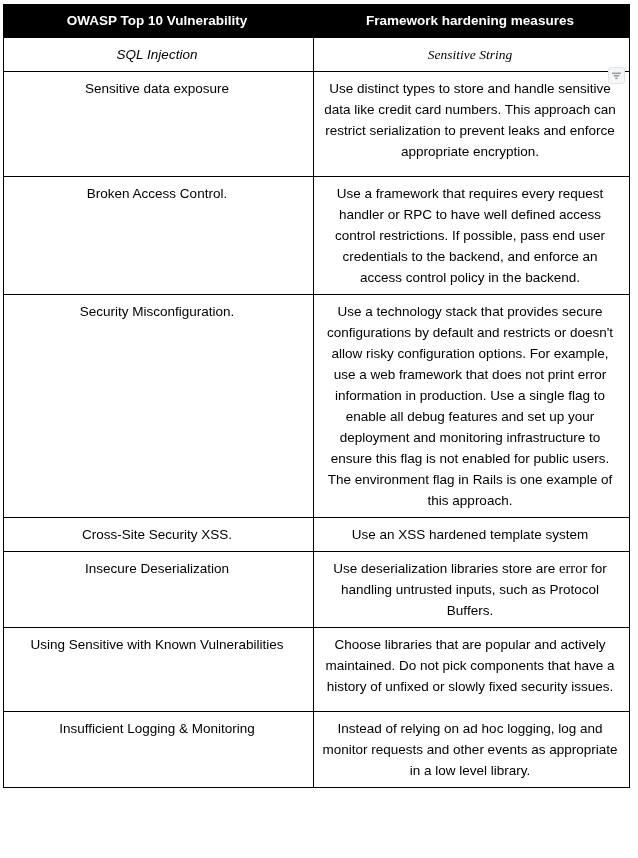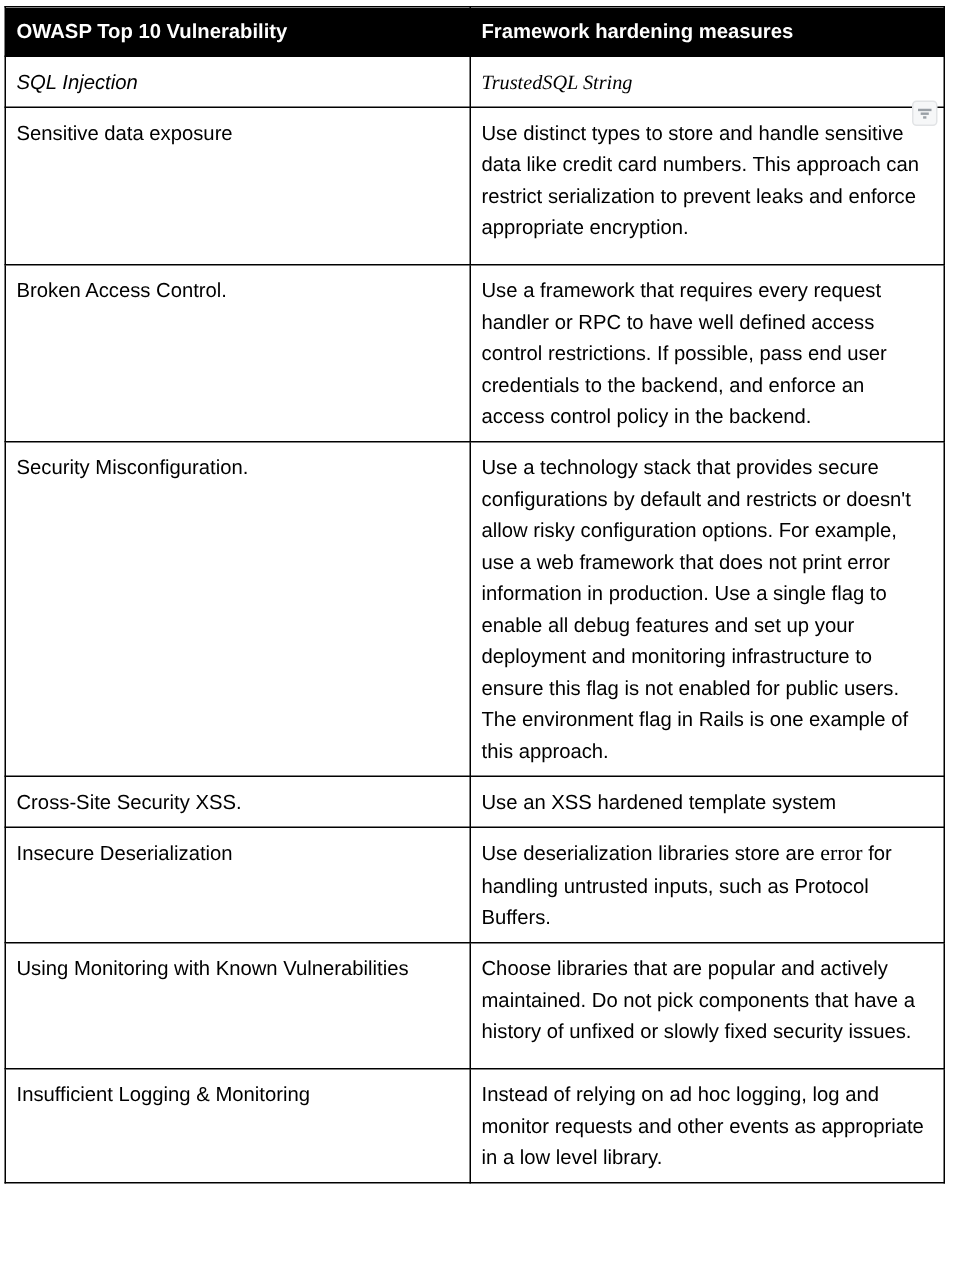--- a/index.html
+++ b/index.html
@@ -22,21 +22,21 @@
     position: absolute;
     left: 3px;
     top: 4px;
     width: 626px;
   }
   table.doc-table col.c1 { width: 310px; }
   table.doc-table col.c2 { width: 316px; }
   table.doc-table th, table.doc-table td {
     border: 1.5px solid #000000;
     vertical-align: top;
-    text-align: left;
+    text-align: center;
     padding: 6px 10px 6px 7px;
     font-size: 13.5px;
     line-height: 21px;
     color: #000000;
     font-weight: 400;
     overflow: hidden;
     box-sizing: border-box;
   }
   table.doc-table thead th {
     background: #000000;
@@ -88,21 +88,21 @@
       </colgroup>
     <thead>
       <tr>
         <th>OWASP Top 10 Vulnerability</th>
         <th>Framework hardening measures</th>
       </tr>
     </thead>
     <tbody>
       <tr class="r0">
         <td>SQL Injection</td>
-        <td class="serif">TrustedSQL String</td>
+        <td class="serif">Sensitive String</td>
       </tr>
       <tr class="r2">
         <td>Sensitive data exposure</td>
         <td>Use distinct types to store and handle sensitive data like credit card numbers. This approach can restrict serialization to prevent leaks and enforce appropriate encryption.</td>
       </tr>
       <tr class="r4">
         <td>Broken Access Control.</td>
         <td>Use a framework that requires every request handler or RPC to have well defined access control restrictions. If possible, pass end user credentials to the backend, and enforce an access control policy in the backend.</td>
       </tr>
       <tr class="r5">
@@ -111,21 +111,21 @@
       </tr>
       <tr class="r6">
         <td>Cross-Site Security XSS.</td>
         <td>Use an XSS hardened template system</td>
       </tr>
       <tr class="r7">
         <td>Insecure Deserialization</td>
         <td><span>Use deserialization libraries store are </span><span class="serif">error</span><span> for handling untrusted inputs, such as Protocol Buffers.</span></td>
       </tr>
       <tr class="r8">
-        <td>Using Monitoring with Known Vulnerabilities</td>
+        <td>Using Sensitive with Known Vulnerabilities</td>
         <td>Choose libraries that are popular and actively maintained. Do not pick components that have a history of unfixed or slowly fixed security issues.</td>
       </tr>
       <tr class="r9">
         <td>Insufficient Logging &amp; Monitoring</td>
         <td>Instead of relying on ad hoc logging, log and monitor requests and other events as appropriate in a low level library.</td>
       </tr>
     </tbody>
   </table>
 
   <div class="marker-btn">

